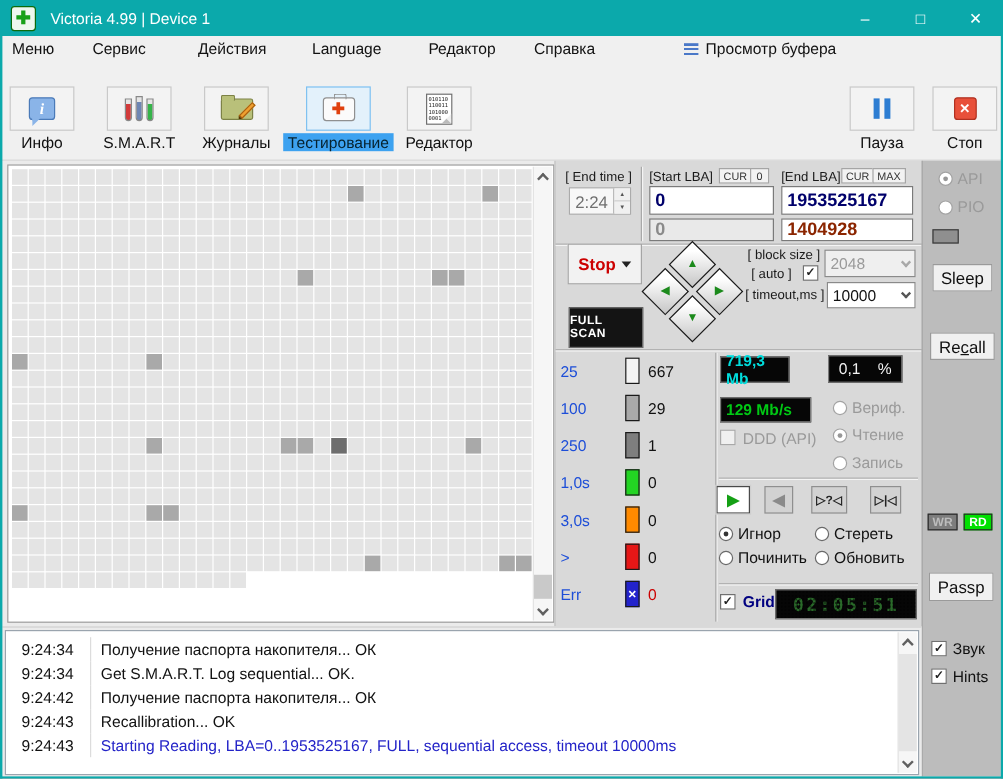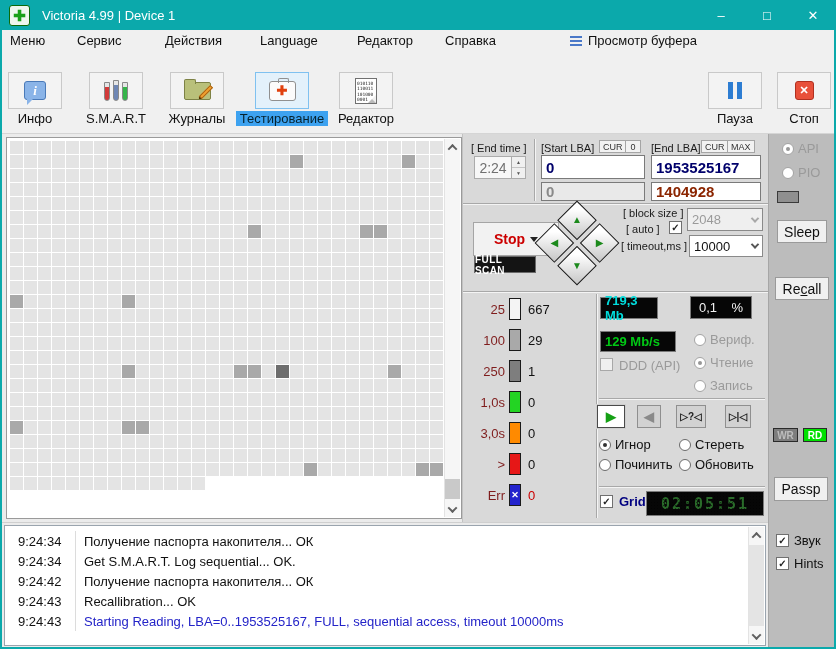--- a/index.html
+++ b/index.html
@@ -90,21 +90,21 @@
   .combo.dis .chv{border-color:#a8a8a8}
   .combo.big{font-size:15px;font-weight:bold}
   .cb{width:13px;height:13px;background:#fff;border:1px solid #707070;display:inline-flex;align-items:center;justify-content:center;font-size:10px;font-weight:bold;color:#222;line-height:1}
   .cb.dis{border-color:#a8a8a8;background:#f0f0f0}
   .pos{position:absolute}
   .txt13{font-size:13px;color:#111}
   .gray{color:#9a9a9a}
   
   #legend{position:absolute;left:4px;top:164px;width:128px}
   .lg-row{display:flex;align-items:center;height:22px;margin-bottom:9px}
-  .lg-label{width:38px;text-align:right;font-size:13px;color:#7f1d1d;margin-right:4px}
+  .lg-label{width:38px;text-align:left;font-size:13px;color:#1d4ed8;margin-right:16px}
   .lg-block{width:12px;height:22px;border:1px solid #1a1a1a;display:flex;align-items:center;justify-content:center}
   .lg-x{color:#fff;font-size:9px;font-weight:bold}
   .lg-count{margin-left:7px;font-size:13px;color:#111}
   
   .lcdbox{position:absolute;background:#060606;border:1px solid #7a7a7a;display:flex;align-items:center;padding:0 4px;font-size:13px;font-weight:bold}
   .lcd-cyan{color:#00dcdc}
   .lcd-green{color:#00c814}
   .lcd-white{color:#f2f2f2;font-weight:normal;justify-content:space-between;padding:0 8px}
   .timerbox{position:absolute;background:#060606;border:1px solid #7a7a7a;display:flex;align-items:center;justify-content:center;font-family:"DejaVu Sans Mono",monospace;font-size:15px;font-weight:bold;letter-spacing:2px;color:#2a6b2a;overflow:hidden}
   .timerbox:after{content:'';position:absolute;inset:0;background-image:radial-gradient(rgba(0,0,0,.5) 30%,transparent 34%);background-size:3px 3px}
@@ -1016,25 +1016,25 @@
       <span class="mini-btn" style="left:162px;top:6px;width:16px">0</span>
       <div class="inp" style="left:78px;top:21px;width:104px;height:24px">0</div>
       <div class="inp dis" style="left:78px;top:48px;width:104px;height:19px">0</div>
       <span class="lbl" style="left:188px;top:8px">[End LBA]</span>
       <span class="mini-btn" style="left:238px;top:6px">CUR</span>
       <span class="mini-btn" style="left:264px;top:6px">MAX</span>
       <div class="inp" style="left:188px;top:21px;width:110px;height:24px">1953525167</div>
       <div class="inp red" style="left:188px;top:48px;width:110px;height:19px">1404928</div>
       <span class="hsep" style="left:0;top:69px;width:306px"></span>
 
-      <div class="btn stop-btn" style="left:10px;top:88px;width:86px;height:34px">
+      <div class="btn stop-btn" style="left:10px;top:69px;width:62px;height:34px">
         <span>Stop</span>
           <i></i>
       </div>
-      <div class="btn fullscan" style="left:11px;top:122px;width:62px;height:17px">FULL SCAN</div>
+      <div class="btn fullscan" style="left:11px;top:122px;width:62px;height:34px">FULL SCAN</div>
       <div class="diamond">
         <div class="dbtn">
             <span>▲</span>
           </div>
         <div class="dbtn">
             <span>▶</span>
           </div>
         <div class="dbtn">
             <span>◀</span>
           </div>

